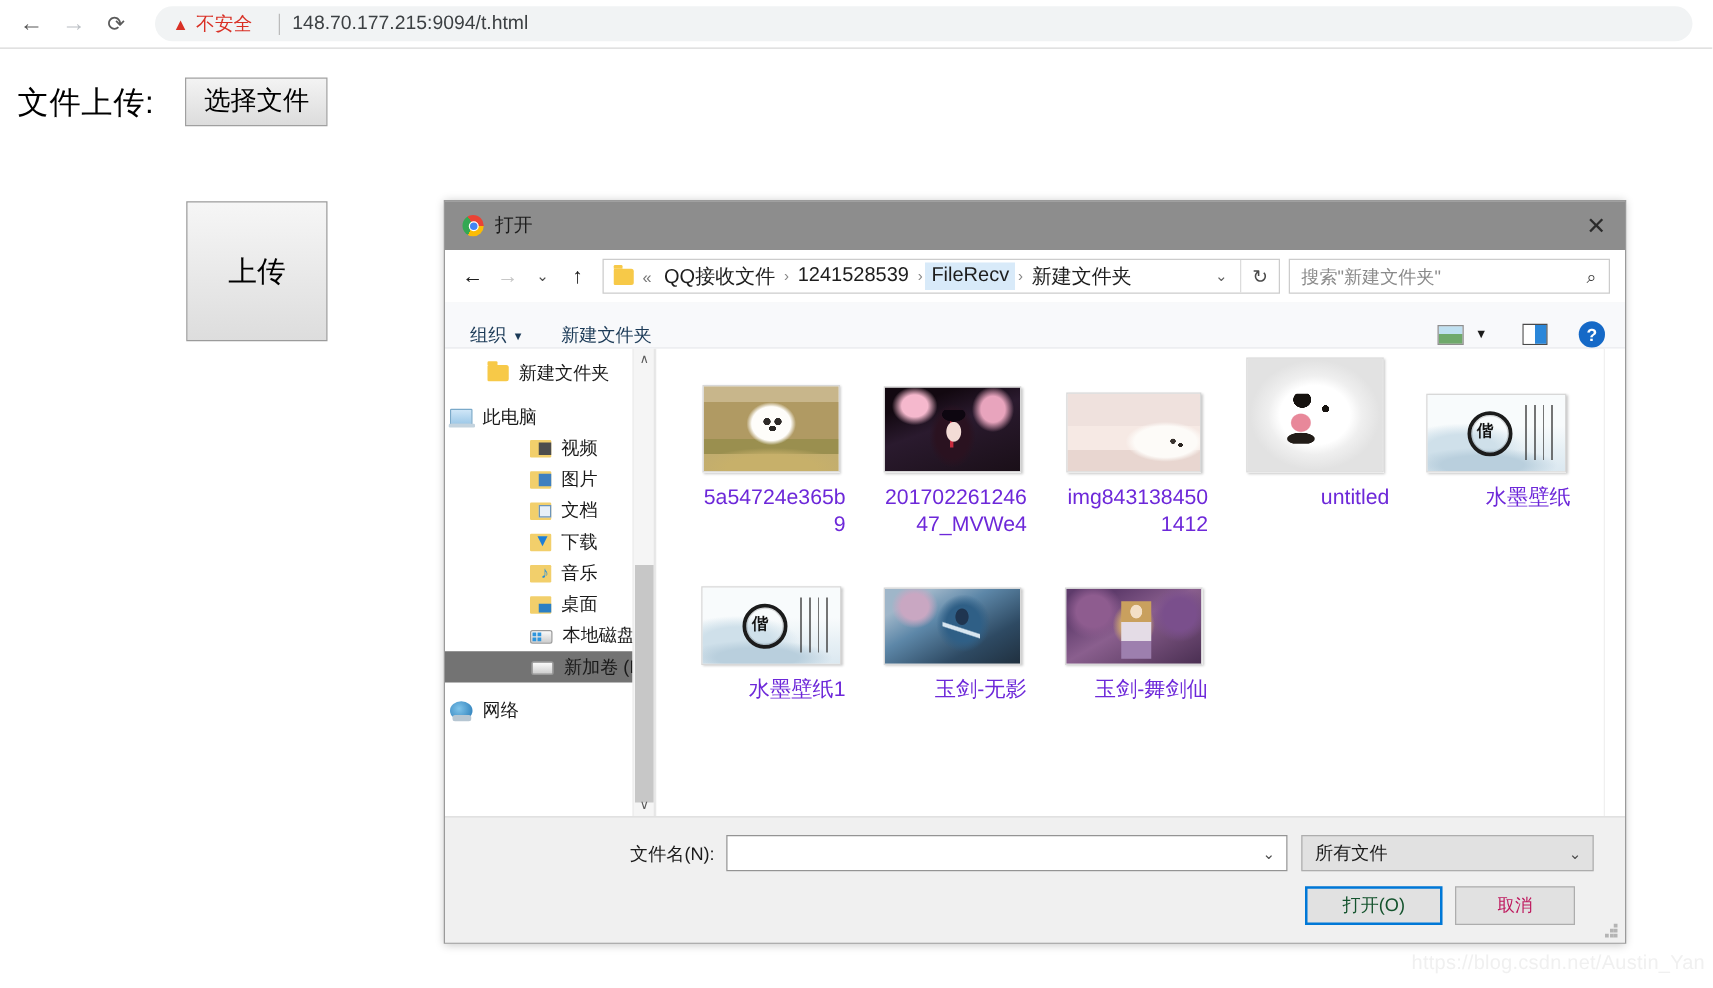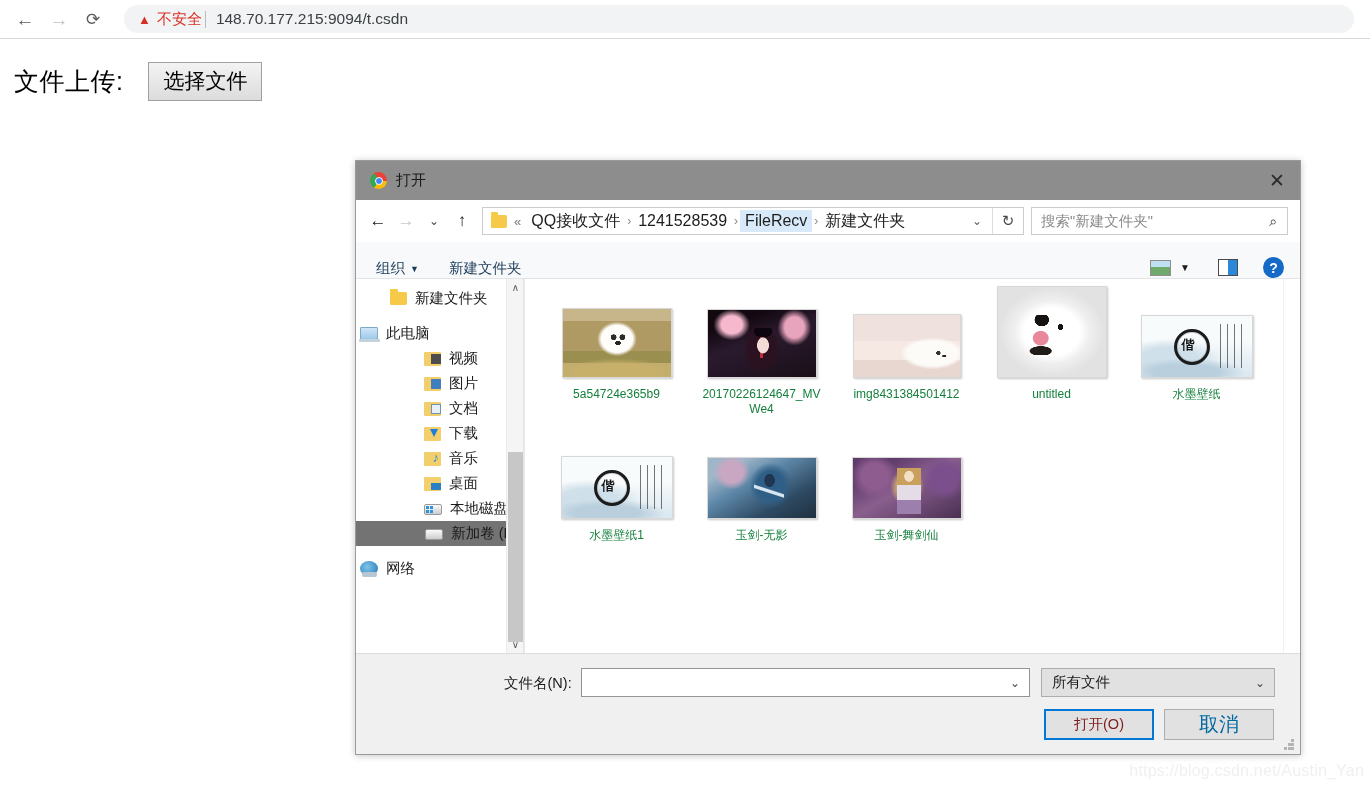--- a/index.html
+++ b/index.html
@@ -54,21 +54,21 @@
   .warn-icon {
     color: #d93025;
     font-size: 13px;
     margin-right: 6px;
     line-height: 1;
   }
   .warn-text {
     color: #d93025;
     font-size: 15px;
     font-weight: 400;
-    margin-right: 3px;
+    margin-right: 21px;
     white-space: nowrap;
   }
   .omni-divider {
     width: 1px;
     height: 17px;
     background: #bbbbbb;
     margin-right: 10px;
   }
   .omni-url {
     color: #3c4043;
@@ -440,23 +440,23 @@
     margin-bottom: 9px;
   }
   .thumb {
     border: 1px solid #d8d8d8;
     box-shadow: 1px 1px 2px rgba(0,0,0,0.22);
     box-sizing: border-box;
     overflow: hidden;
     position: relative;
   }
   .file-name {
-    font-size: 12px;
-    color: #15803d;
-    text-align: center;
+    font-size: 17px;
+    color: #6d28d9;
+    text-align: right;
     line-height: 1.28;
     width: 120px;
     word-break: break-all;
   }
 
   
   .th-dog1 {
     width:110px; height:70px;
     background:
       radial-gradient(ellipse 30px 26px at 50% 44%, #fefdfa 0 52%, rgba(255,255,255,0) 66%),
@@ -608,32 +608,32 @@
   }
   .ftype-text { padding-left: 10px; }
   .ftype-caret { margin-left:auto; margin-right:9px; color:#4a4a4a; font-size:12px; }
   .btn-open {
     position: absolute;
     left: 688px; top: 55px;
     width: 110px; height: 31px;
     background: #e1e1e1;
     border: 2px solid #0078d7;
     font-size: 14.5px;
-    color: #7f1d1d;
+    color: #14532d;
     display:flex; align-items:center; justify-content:center;
     box-sizing: border-box;
   }
   .btn-cancel {
     position: absolute;
     left: 808px; top: 55px;
-    width: 110px; height: 31px;
+    width: 96px; height: 31px;
     background: #e1e1e1;
     border: 1px solid #adadad;
-    font-size: 20px;
-    color: #0369a1;
+    font-size: 14px;
+    color: #be185d;
     display:flex; align-items:center; justify-content:center;
     box-sizing: border-box;
   }
   .resize-grip {
     position:absolute; right:5px; bottom:4px;
     width:11px; height:11px;
     background:
       linear-gradient(#b4b4b4,#b4b4b4) 7px 0/3px 3px no-repeat,
       linear-gradient(#b4b4b4,#b4b4b4) 3.5px 4px/3px 3px no-repeat,
       linear-gradient(#b4b4b4,#b4b4b4) 7px 4px/3px 3px no-repeat,
@@ -646,31 +646,32 @@
 <body>
 
 <div class="browser-bar">
   <div class="nav-btn back">←</div>
   <div class="nav-btn fwd">→</div>
   <div class="nav-btn reload">⟳</div>
   <div class="omnibox">
     <span class="warn-icon">▲</span>
     <span class="warn-text">不安全</span>
     <span class="omni-divider"></span>
-    <span class="omni-url">148.70.177.215:9094/t.csdn</span>
+    <span class="omni-url">148.70.177.215:9094/t.html</span>
   </div>
 </div>
 
 <div class="page-content">
 
   <div class="upload-row">
     <span class="upload-label">文件上传:</span>
     <span class="file-btn">选择文件</span>
   </div>
 
+  <div class="upload-submit">上传</div>
 
   <div class="watermark">https://blog.csdn.net/Austin_Yan</div>
 
   <div class="dialog">
 
     <div class="dlg-title">
       <div class="chrome-logo"></div>
       <div class="dlg-title-text">打开</div>
       <div class="dlg-close">✕</div>
     </div>

